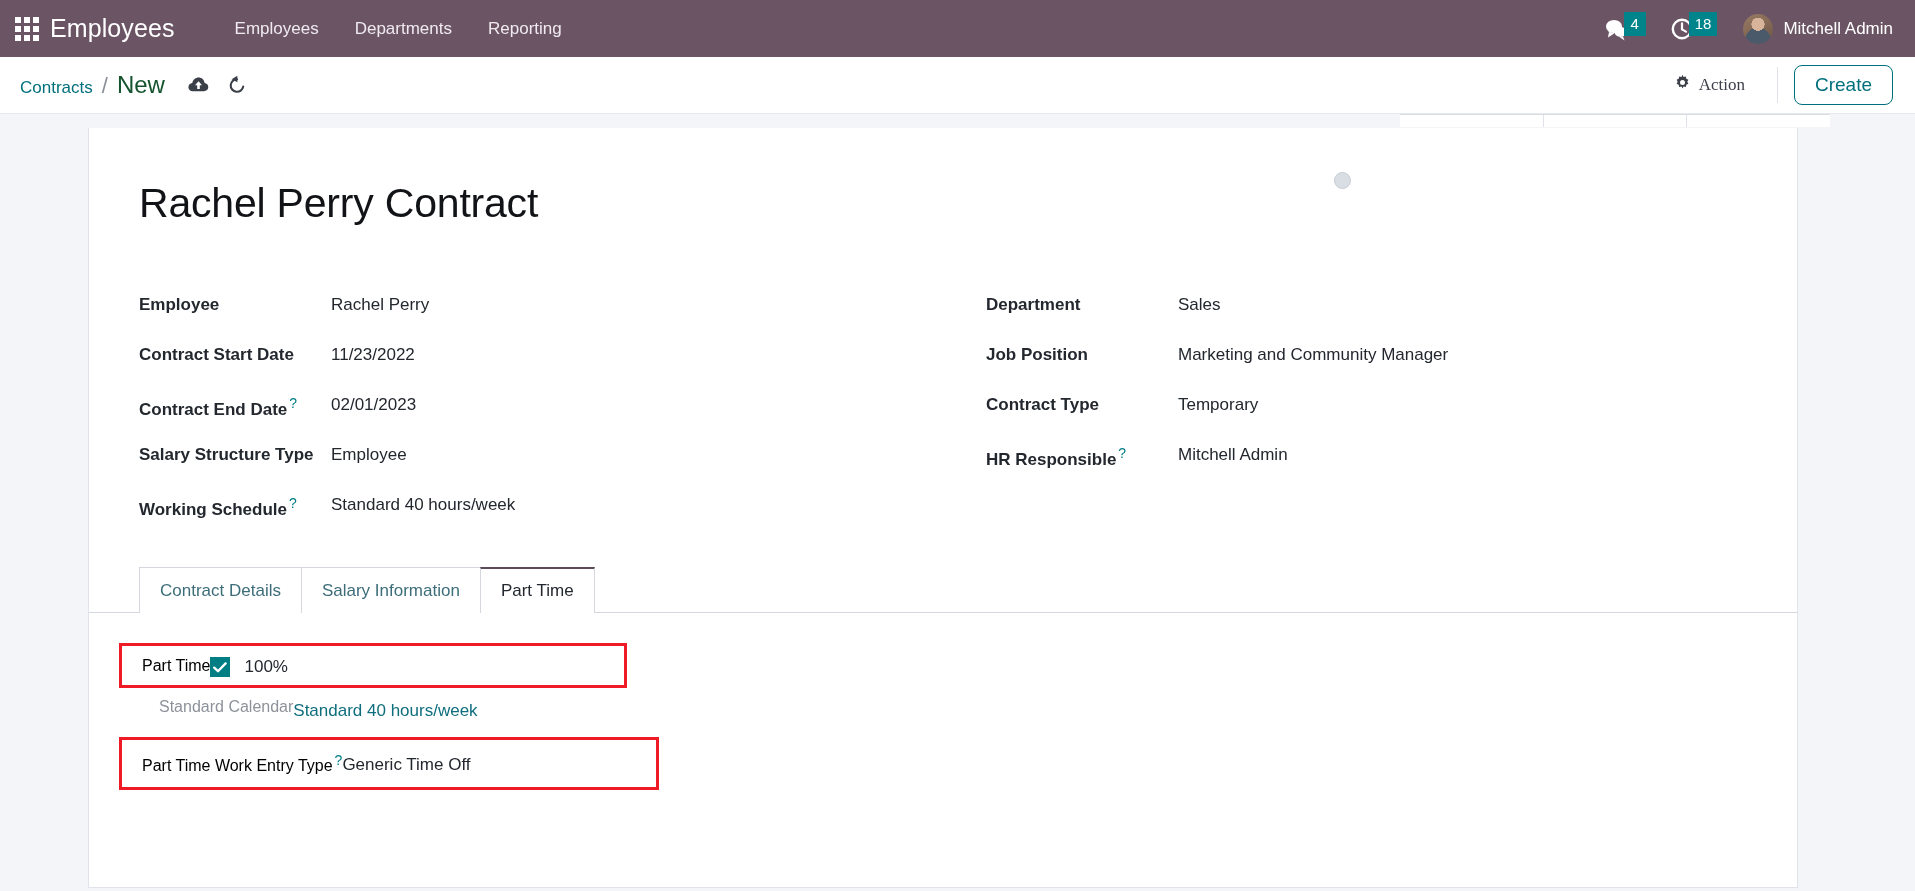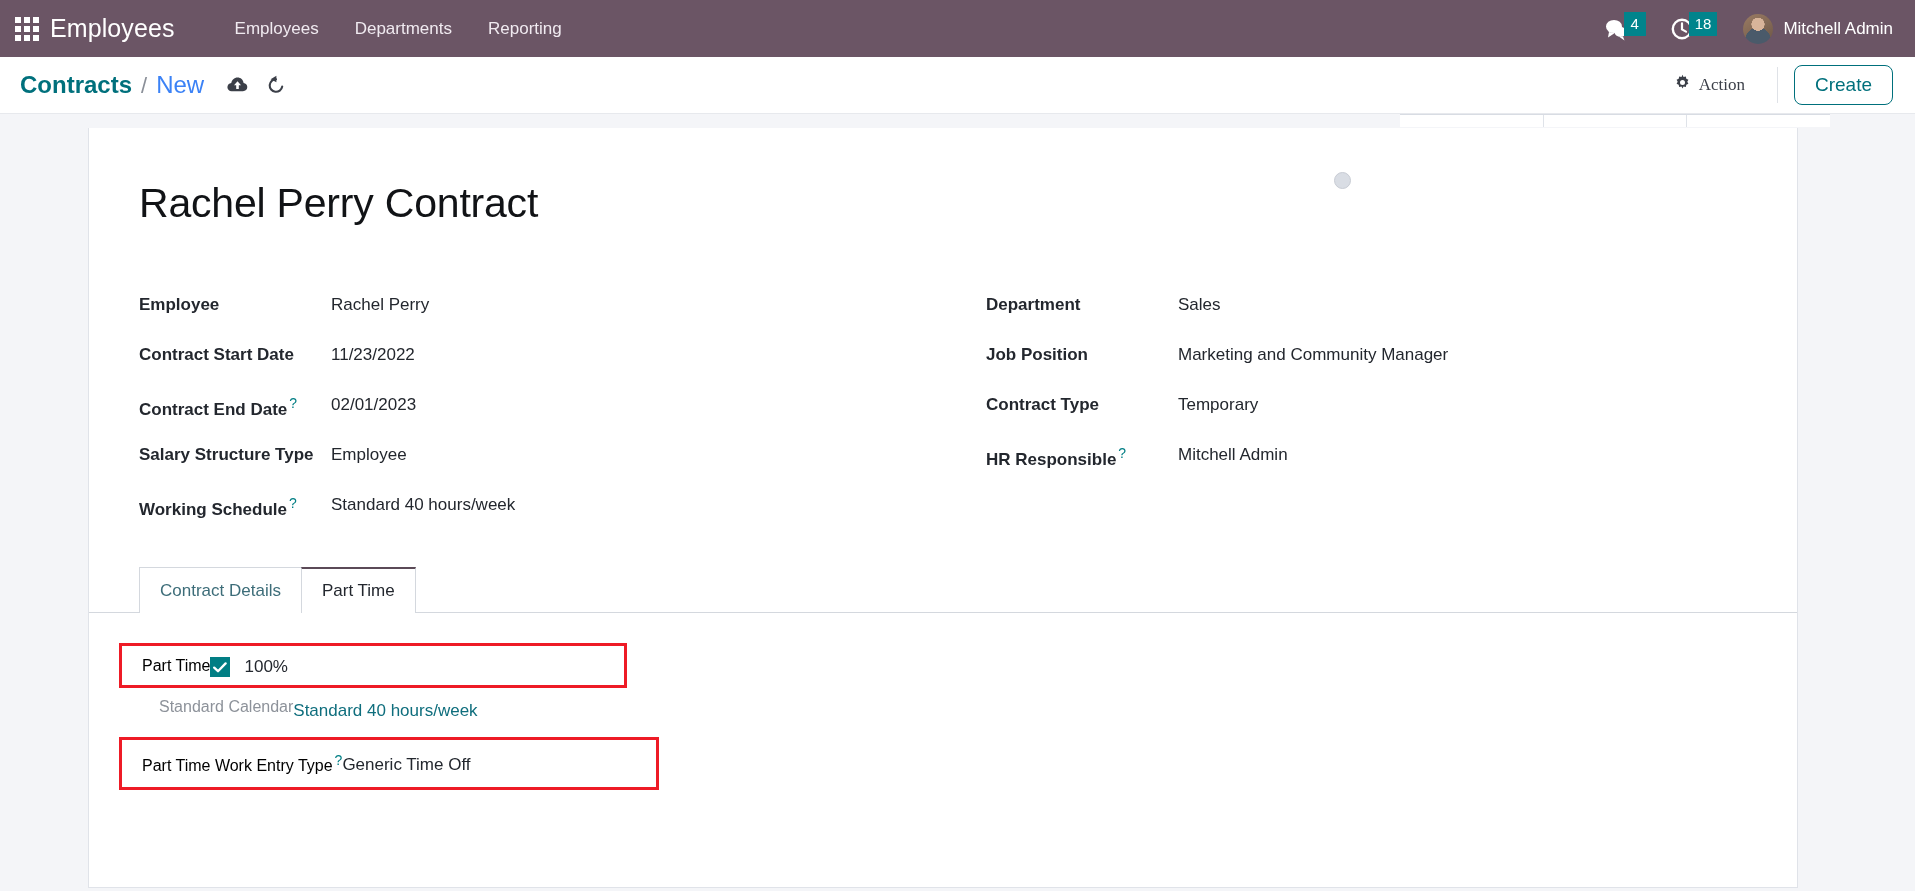--- a/index.html
+++ b/index.html
@@ -95,26 +95,25 @@
     height: 57px;
     background: #ffffff;
     border-bottom: 1px solid #e7e9ed;
     display: flex;
     align-items: center;
     padding: 0 22px 0 20px;
   }
   .breadcrumb { display: flex; align-items: baseline; gap: 9px; }
   .bc-link {
     color: #00707c;
-    font-size: 24px;
-    cursor: pointer;
-    font-weight: bold;
+    font-size: 17px;
+    cursor: pointer;
   }
   .bc-sep { color: #8a8f98; font-size: 22px; }
-  .bc-current { color: #3b82f6; font-size: 24px; }
+  .bc-current { color: #14532d; font-size: 24px; }
   .bc-actions { display: flex; align-items: center; gap: 18px; margin-left: 14px; }
   .bc-btn { cursor: pointer; color: #3b3f48; display: inline-flex; }
   .cp-right { margin-left: auto; display: flex; align-items: center; }
   .action-btn {
     display: flex; align-items: center; gap: 8px;
     font-size: 17px; color: #3b3f48;
     padding: 6px 16px; cursor: pointer;
     background: none; border: none;
     font-family: Liberation Serif, serif;
   }
@@ -480,20 +479,21 @@
           <div class="f-label">
             <span>HR Responsible</span><span class="hint">?</span>
           </div>
           <div class="f-value">Mitchell Admin</div>
         </div>
       </div>
     </div>
 
     <div class="notebook">
       <div class="tab">Contract Details</div>
+      <div class="tab">Salary Information</div>
       <div class="tab active">Part Time</div>
     </div>
 
     <div class="pane">
 
       <div class="row-parttime">
         <div class="p-label">Part Time</div>
         <div class="p-value">
           <span class="checkbox">
             <svg width="14" height="11" viewBox="0 0 14 11">

